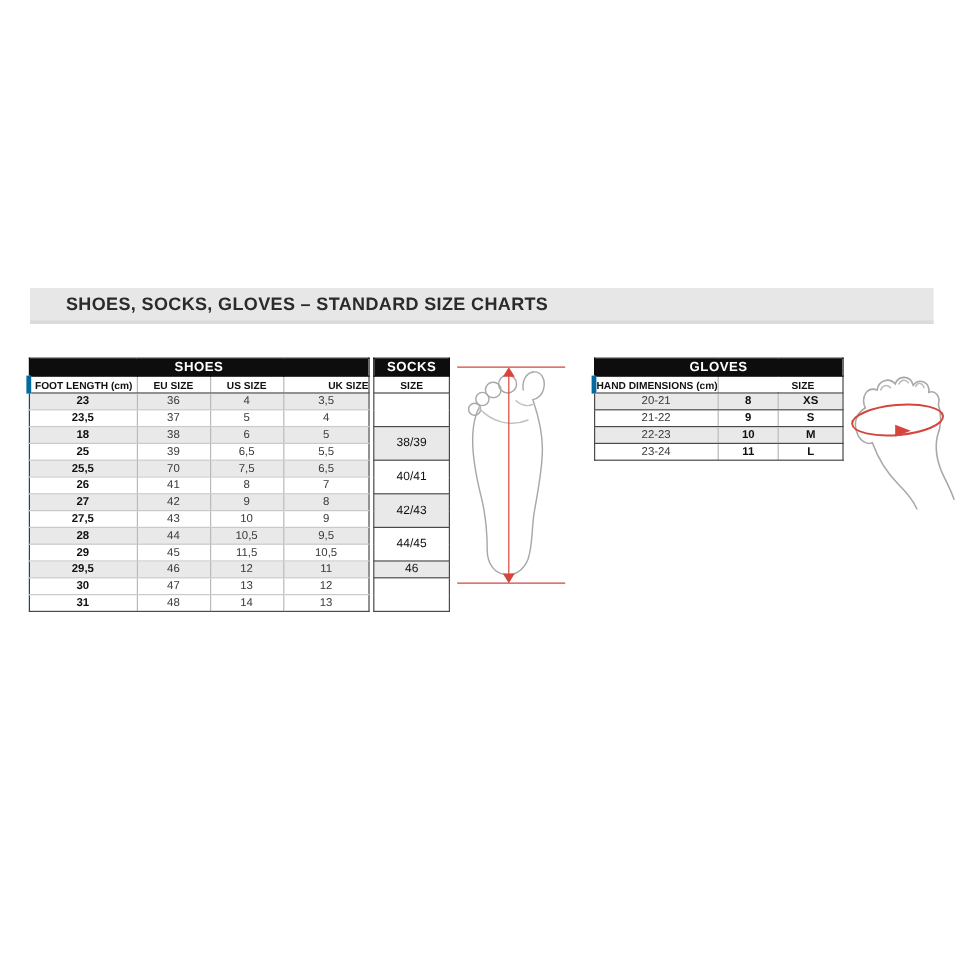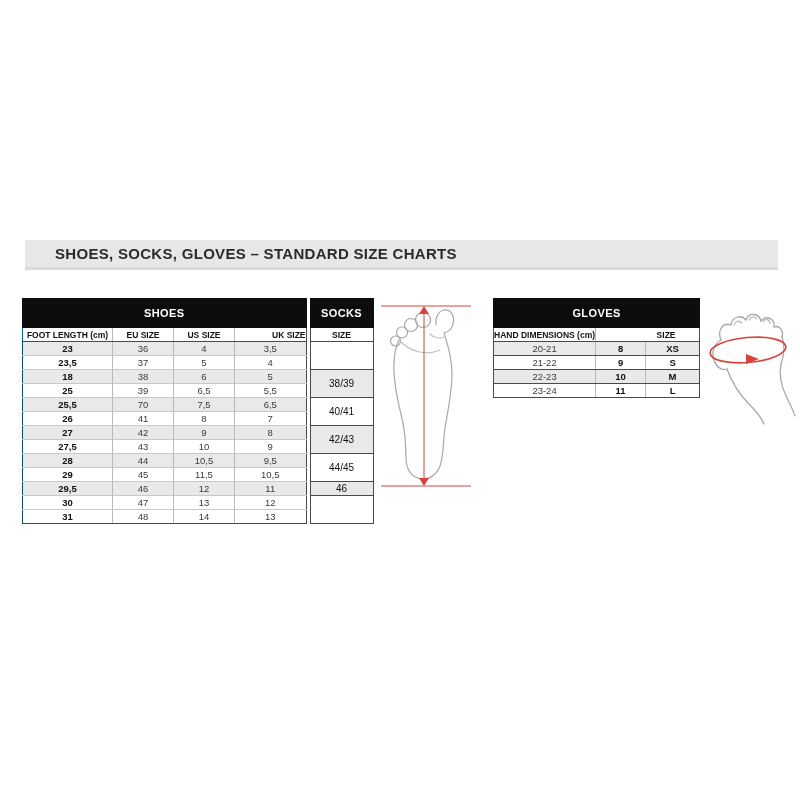--- a/index.html
+++ b/index.html
@@ -16,21 +16,21 @@
   }
   .banner .title {
     margin-left:30px; font-size:15px; font-weight:bold; letter-spacing:0.3px;
     color:#2b2b2b; white-space:nowrap;
   }
   
   table { border-collapse:collapse; table-layout:fixed; }
   th, td { padding:0; text-align:center; vertical-align:middle; overflow:hidden; white-space:nowrap; }
   .blackbar {
     background:#0d0d0d; color:#ffffff; font-weight:bold; font-size:11px;
-    height:29px; letter-spacing:0.4px; border:1px solid #0d0d0d;
+    height:15px; letter-spacing:0.4px; border:1px solid #0d0d0d;
   }
   .subhead {
     height:14px; font-size:8.5px; font-weight:bold; color:#111;
     border:1px solid #b9b9b9; border-bottom:1px solid #4a4a4a; background:#fff;
   }
   .shaded { background:#e9e9e9; }
   
   #shoes-socks { position:absolute; left:22px; top:298px; }
   #shoes-socks td {
     height:14px; font-size:9.5px; color:#3a3a3a;
@@ -40,21 +40,21 @@
   #shoes-socks td.col-foot { font-weight:bold; color:#101010; border-left:1px solid #0c4a6e; }
   #shoes-socks td.col-uk  { border-right:1px solid #4a4a4a; }
   #shoes-socks tr.pair-start td:not(.gap) { border-top:1px solid #4a4a4a; }
   #shoes-socks tbody tr:last-child td:not(.gap) { border-bottom:1px solid #4a4a4a; }
   #shoes-socks td.sock {
     font-weight:normal; color:#101010; font-size:10px;
     border-left:1px solid #4a4a4a; border-right:1px solid #4a4a4a;
     border-top:1px solid #4a4a4a; border-bottom:1px solid #4a4a4a;
   }
   .gap, th.gap { border:none !important; background:#fff !important; }
-  .subhead.first { border-left:1px solid #0369a1; }
+  .subhead.first { border-left:4px solid #0369a1; }
   .subhead.lastcol { border-right:1px solid #4a4a4a;padding-left:37px; }
   .subhead.sockcol { border-left:1px solid #4a4a4a; border-right:1px solid #4a4a4a; }
   
   #gloves { position:absolute; left:493px; top:298px; }
   #gloves td {
     height:14px; font-size:9.5px; color:#3a3a3a;
     border:1px solid #4a4a4a; border-left:1px solid #b9b9b9; border-right:1px solid #b9b9b9;
   }
   #gloves td.col-dim { border-left:1px solid #4a4a4a; }
   #gloves td.col-letter { border-right:1px solid #4a4a4a; }

